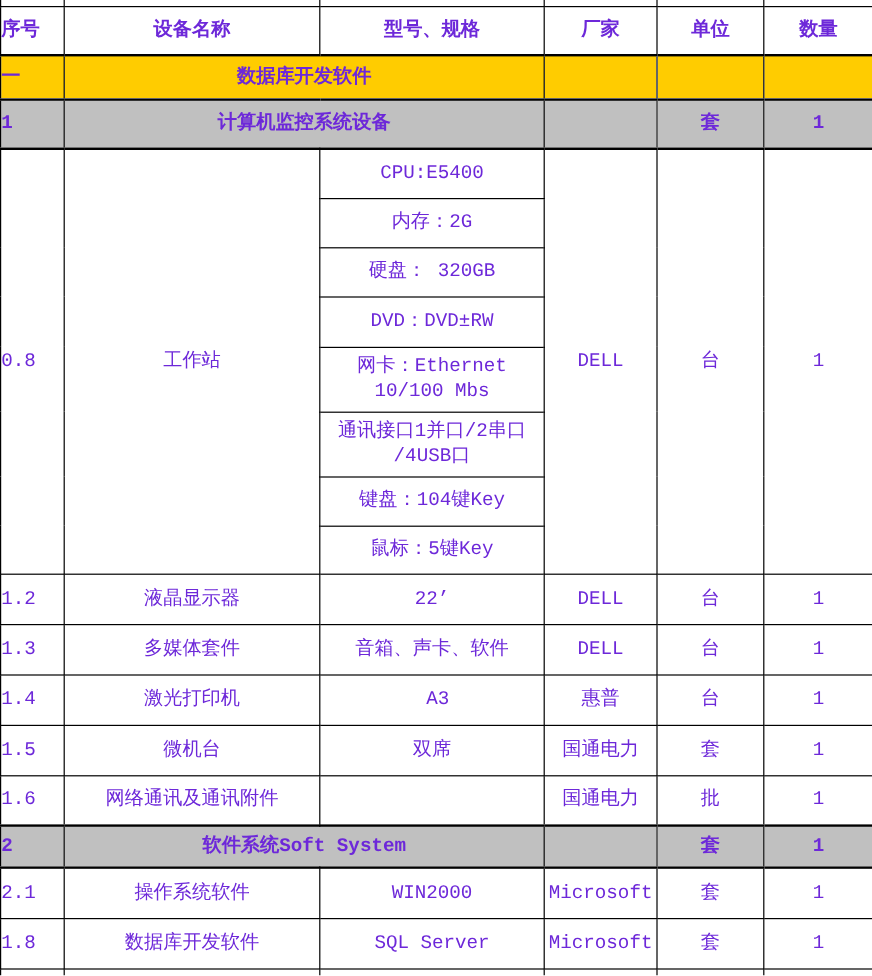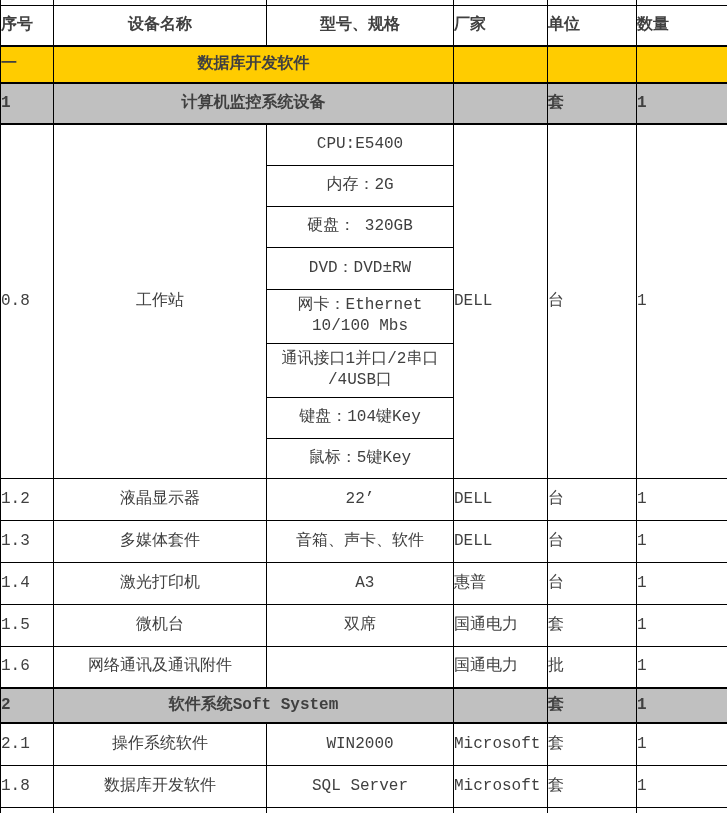--- a/index.html
+++ b/index.html
@@ -1,33 +1,33 @@
 <!DOCTYPE html>
 <html><head>
 <meta charset="utf-8">
 <style>
   html,body{margin:0;padding:0;background:#ffffff;}
   .page{width:727px;height:813px;overflow:hidden;background:#fff;}
   table.eq{
     border-collapse:collapse;table-layout:fixed;width:727px;
     font-family:"Liberation Mono","DejaVu Sans Mono",monospace;
-    color:#404040;
+    color:#6d28d9;
   }
   table.eq td{
     border:1px solid #000;
     font-size:16px;line-height:21px;
     vertical-align:middle;
     overflow:hidden;
     padding:0;
   }
   
   td.c-no{padding-left:6px;text-align:left;}
   td.c-name{padding-left:7px;text-align:center;}
   td.c-spec{padding-left:6px;text-align:center;white-space:pre-wrap;}
-  td.c-mfr,td.c-unit,td.c-qty{text-align:left;margin-top:37px;}
+  td.c-mfr,td.c-unit,td.c-qty{text-align:center;margin-top:37px;}
   
   tr.hdr td{font-weight:bold;border-bottom-width:2px;}
   
   tr.sec td{background:#FFCC00;font-weight:bold;border-top-width:2px;border-bottom-width:2px;}
   tr.grp td{background:#C0C0C0;font-weight:bold;border-top-width:2px;border-bottom-width:2px;}
   
   tr.sliver-top td{border-top:none;}
   tr.sliver-bottom td{border-bottom:none;}
 </style>
 </head>

